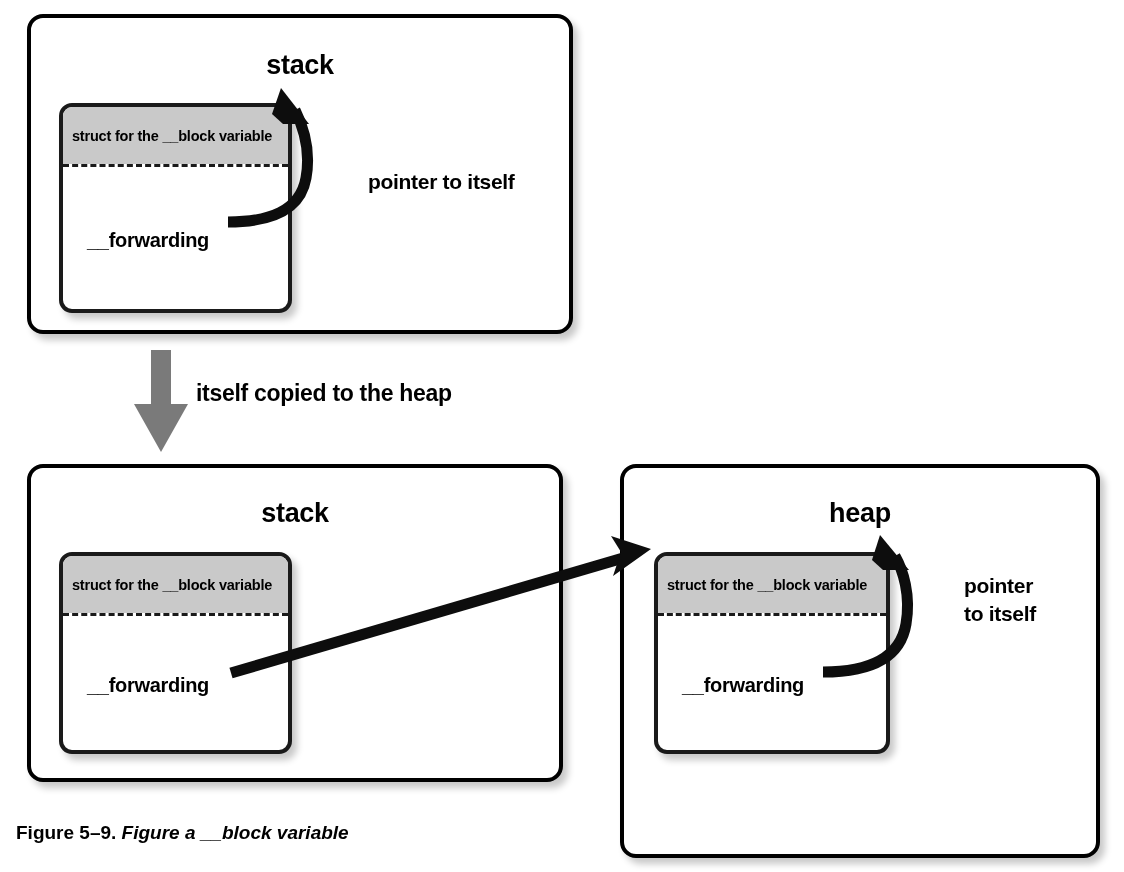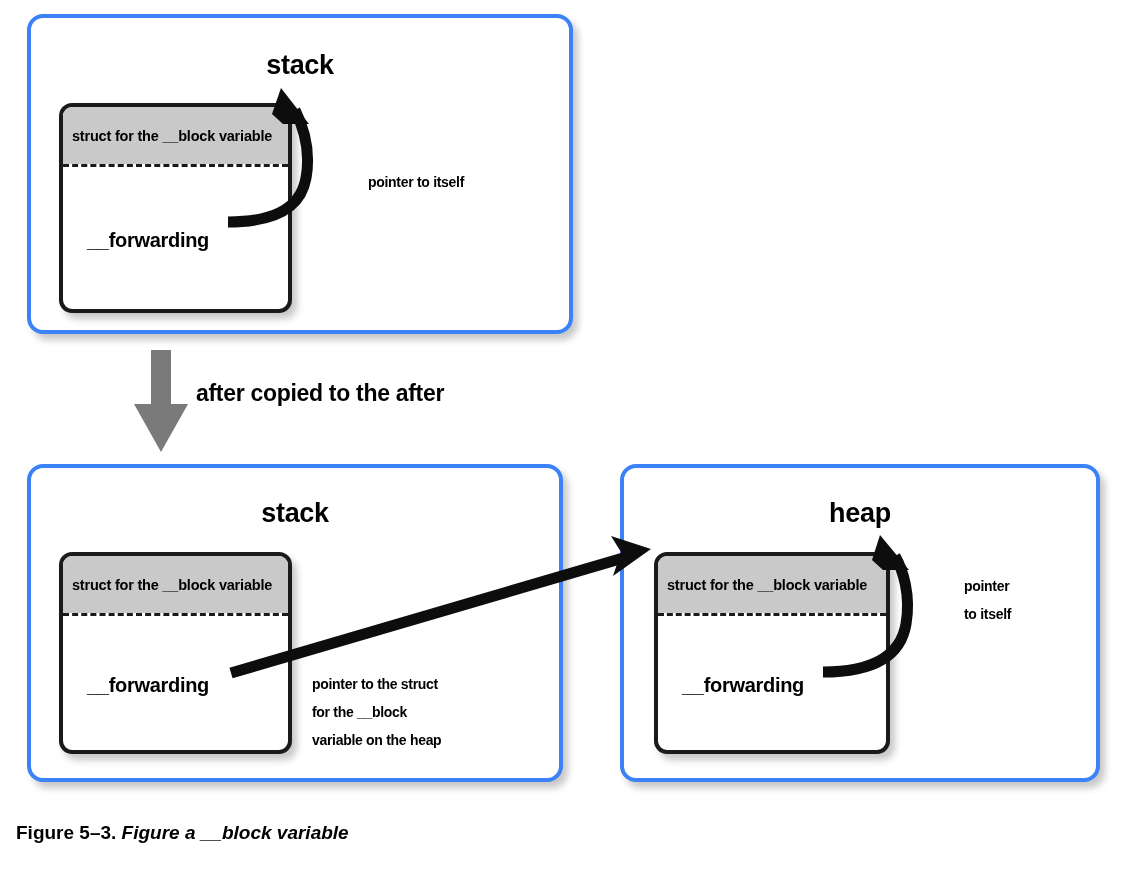--- a/index.html
+++ b/index.html
@@ -20,21 +20,21 @@
     position: absolute;
     left: 0; top: 0;
     width: 1124px;
     height: 872px;
   }
 
   
   .region {
     position: absolute;
     background: #ffffff;
-    border: 4px solid #3b82f6;
+    border: 4px solid #000000;
     border-radius: 16px;
     box-shadow: 5px 6px 7px rgba(0,0,0,0.22);
     box-sizing: border-box;
   }
   .region-title {
     position: absolute;
     left: 0;
     width: 100%;
     text-align: center;
     font-weight: bold;
@@ -79,21 +79,21 @@
     position: absolute;
     font-size: 20px;
     font-weight: bold;
     letter-spacing: -0.3px;
     white-space: nowrap;
   }
 
   
   .annot {
     position: absolute;
-    font-size: 14px;
+    font-size: 21px;
     font-weight: bold;
     letter-spacing: -0.3px;
     line-height: 28px;
     white-space: pre-line;
   }
 
   
   .arrows {
     position: absolute;
     left: 0; top: 0;
@@ -125,39 +125,36 @@
       <div class="struct-header" style="height:57px;">
         <span class="struct-header-label">struct for the __block variable</span>
       </div>
       <div class="struct-divider" style="top:57px;"></div>
       <div class="struct-field" style="left:24px; top:122px;">__forwarding</div>
     </div>
 
     <div class="annot" style="left:337px; top:150px;">pointer to itself</div>
   </div>
 
-  <div class="annot" style="left:196px; top:379px; font-size:23px;">after copied to the after</div>
+  <div class="annot" style="left:196px; top:379px; font-size:23px;">itself copied to the heap</div>
 
   <div class="region" style="left:27px; top:464px; width:536px; height:318px;">
     <div class="region-title" style="top:32px;">stack</div>
 
     <div class="struct-box" style="left:28px; top:84px; width:233px; height:202px;">
       <div class="struct-header" style="height:57px;">
         <span class="struct-header-label">struct for the __block variable</span>
       </div>
       <div class="struct-divider" style="top:57px;"></div>
       <div class="struct-field" style="left:24px; top:118px;">__forwarding</div>
     </div>
 
-    <div class="annot" style="left:281px; top:202px;">pointer to the struct
-for the __block
-variable on the heap</div>
   </div>
 
-  <div class="region" style="left:620px; top:464px; width:480px; height:318px;">
+  <div class="region" style="left:620px; top:464px; width:480px; height:394px;">
     <div class="region-title" style="top:32px;">heap</div>
 
     <div class="struct-box" style="left:30px; top:84px; width:236px; height:202px;">
       <div class="struct-header" style="height:57px;">
         <span class="struct-header-label">struct for the __block variable</span>
       </div>
       <div class="struct-divider" style="top:57px;"></div>
       <div class="struct-field" style="left:24px; top:118px;">__forwarding</div>
     </div>
 
@@ -188,15 +185,15 @@
 
     <g>
       <rect x="151" y="350" width="20" height="62" fill="#7a7a7a"></rect>
       <polygon points="134,404 188,404 161,452" fill="#7a7a7a"></polygon>
     </g>
   </svg>
 
 </div>
 
 <div class="caption">
-  <span class="cap-num">Figure 5–3.</span>
+  <span class="cap-num">Figure 5–9.</span>
   <span class="cap-title">Figure a __block variable</span>
 </div>
 
 </body></html>

